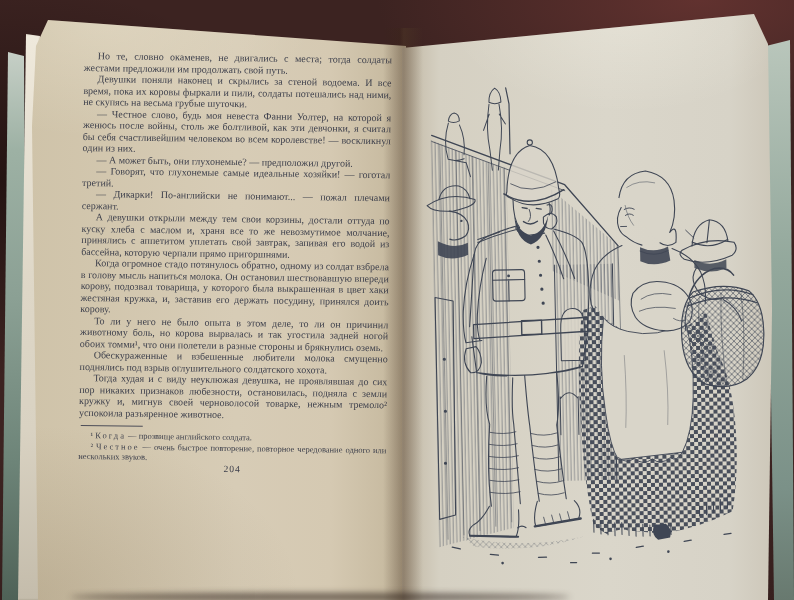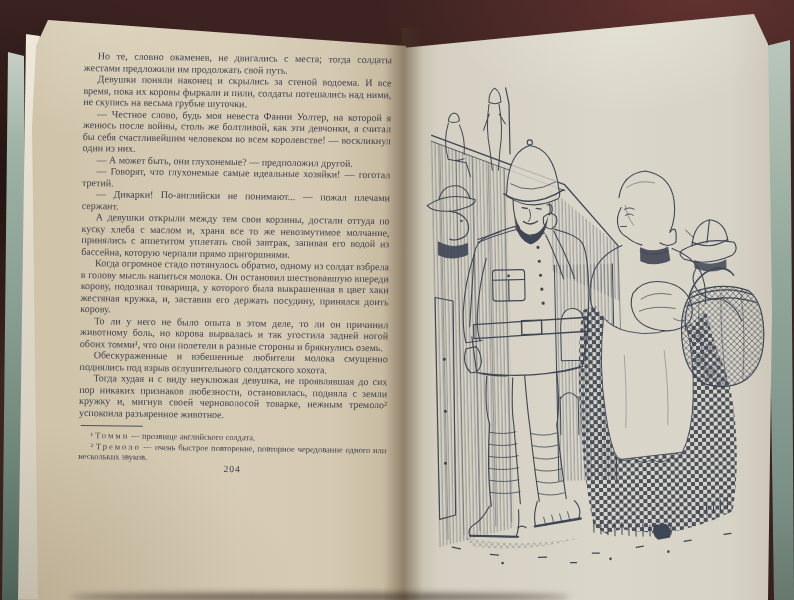--- a/index.html
+++ b/index.html
@@ -69,22 +69,22 @@
       <p>— А может быть, они глухонемые? — предположил другой.</p>
       <p>— Говорят, что глухонемые самые идеальные хозяйки! — гоготал третий.</p>
       <p>— Дикарки! По-английски не понимают... — пожал плечами сержант.</p>
       <p>А девушки открыли между тем свои корзины, достали оттуда по куску хлеба с маслом и, храня все то же невозмутимое молчание, принялись с аппетитом уплетать свой завтрак, запивая его водой из бассейна, которую черпали прямо пригоршнями.</p>
       <p>Когда огромное стадо потянулось обратно, одному из солдат взбрела в голову мысль напиться молока. Он остановил шествовавшую впереди корову, подозвал товарища, у которого была выкрашенная в цвет хаки жестяная кружка, и, заставив его держать посудину, принялся доить корову.</p>
       <p>То ли у него не было опыта в этом деле, то ли он причинил животному боль, но корова вырвалась и так угостила задней ногой обоих томми¹, что они полетели в разные стороны и брякнулись оземь.</p>
       <p>Обескураженные и взбешенные любители молока смущенно поднялись под взрыв оглушительного солдатского хохота.</p>
       <p>Тогда худая и с виду неуклюжая девушка, не проявлявшая до сих пор никаких признаков любезности, остановилась, подняла с земли кружку и, мигнув своей черноволосой товарке, нежным тремоло² успокоила разъяренное животное.</p>
       <hr class="fnsep">
       <div class="footnotes">
-        <p><span>¹ </span><span class="fn-term">Томми</span><span> — прозвище английского солдата.</span></p>
-        <p><span>² </span><span class="fn-term">Тремоло</span><span> — очень быстрое повторение, повторное чередование одного или нескольких звуков.</span></p>
+        <p><span>¹ </span><span class="fn-term">Когда</span><span> — прозвище английского солдата.</span></p>
+        <p><span>² </span><span class="fn-term">Честное</span><span> — очень быстрое повторение, повторное чередование одного или нескольких звуков.</span></p>
       </div>
       <p class="pageno">204</p>
     </div>
   </div>
 
   <div class="page-right">
     <div class="illo">
       <svg width="350" height="512" viewBox="0 0 350 512">
         <defs>
           <pattern id="vh" width="3.4" height="8" patternUnits="userSpaceOnUse">

